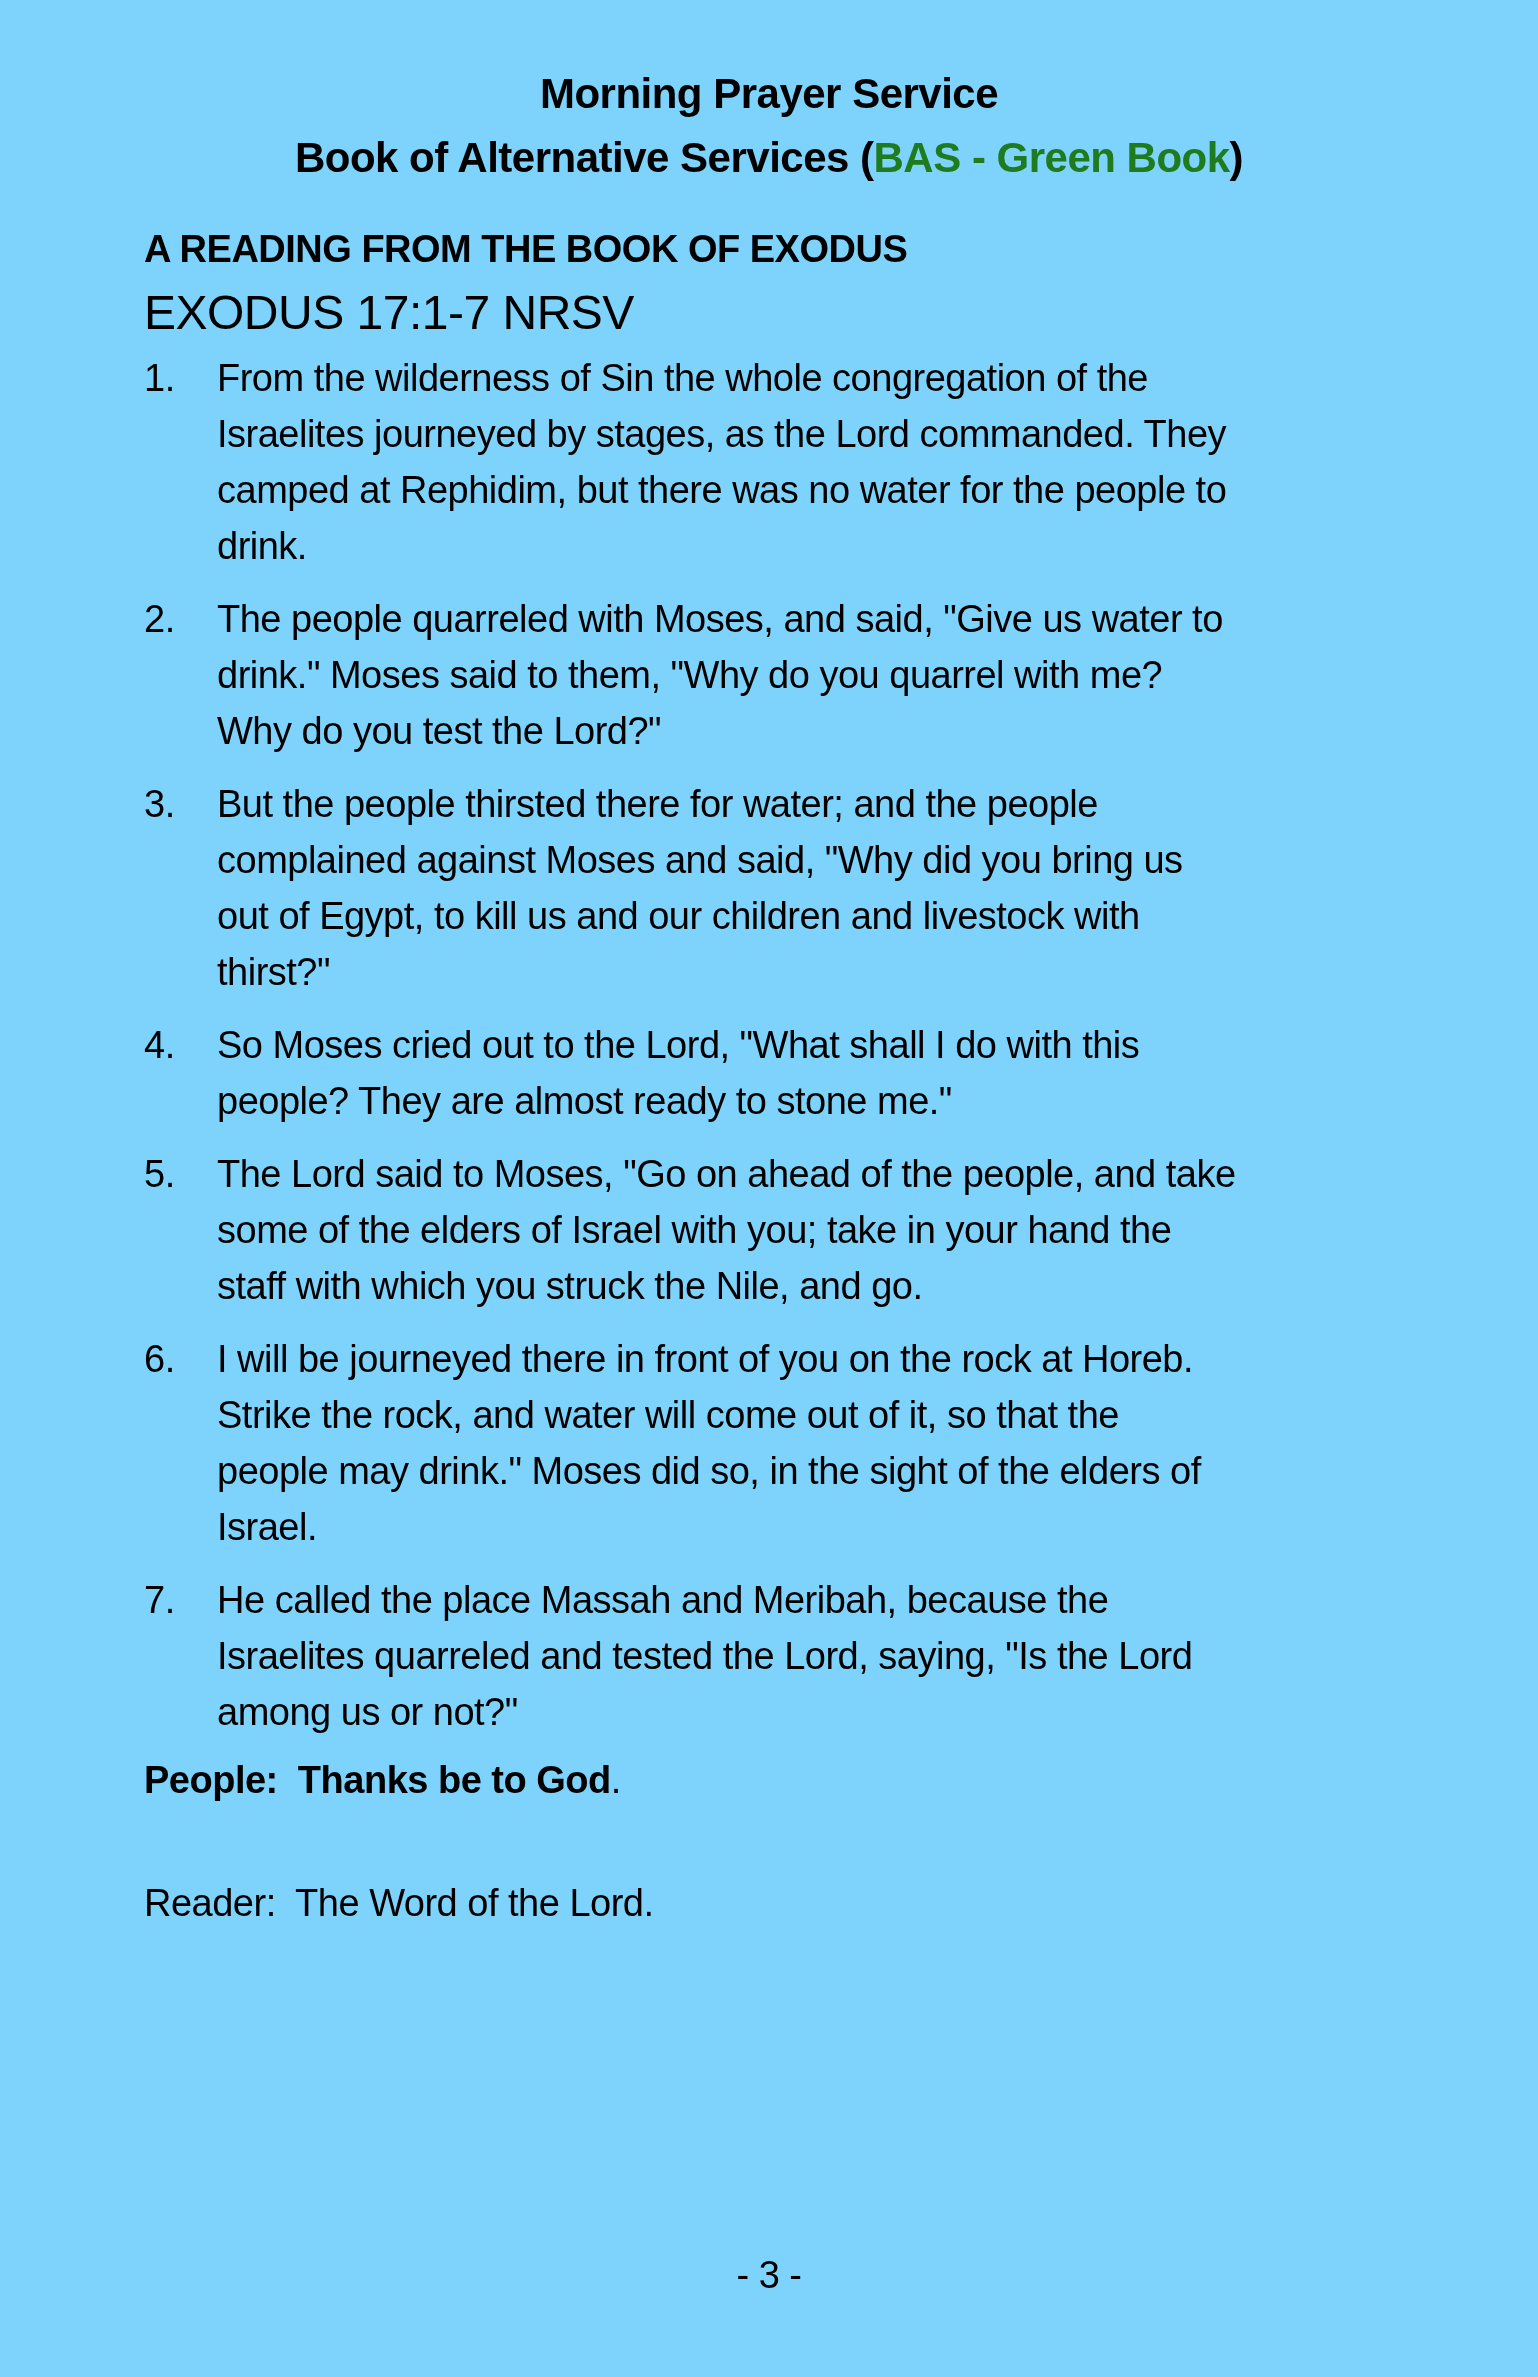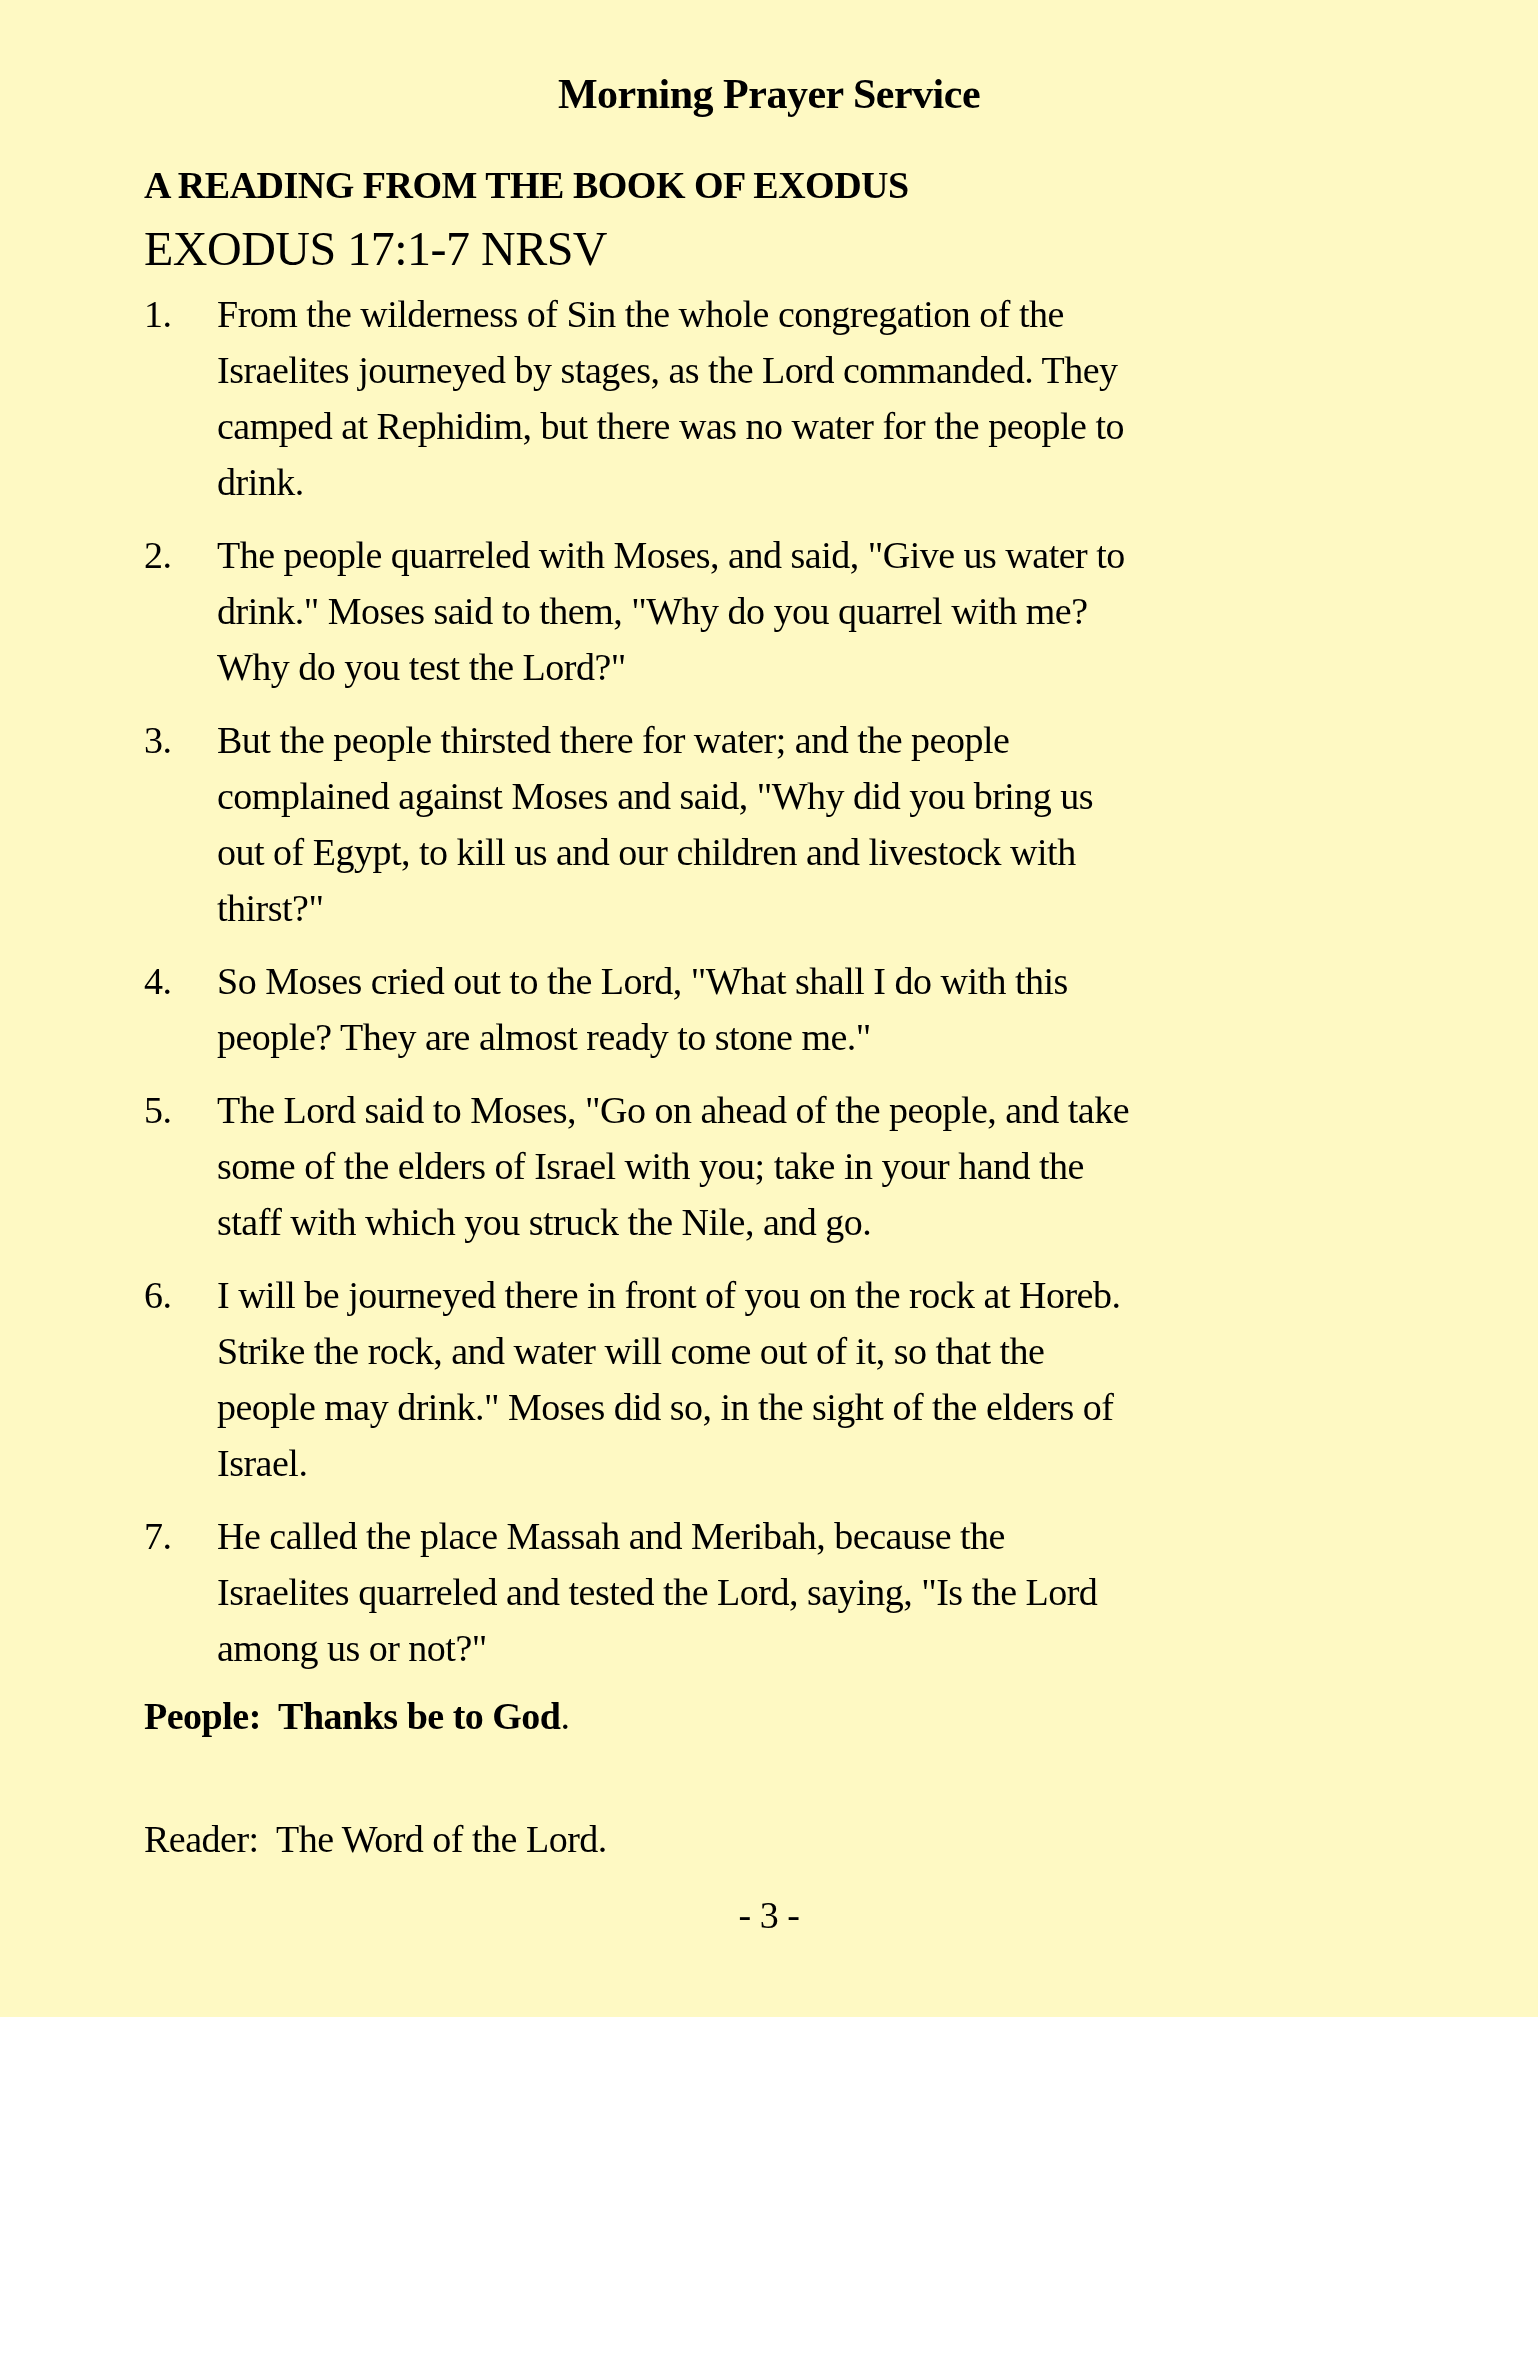--- a/index.html
+++ b/index.html
@@ -3,24 +3,24 @@
 <meta charset="utf-8">
 <style>
   html, body {
     margin: 0;
     padding: 0;
     background: #ffffff;
   }
   .page {
     position: relative;
     width: 1538px;
-    height: 2017px;
-    background: #fef9c3;
+    height: 2377px;
+    background: #7dd3fc;
     overflow: hidden;
-    font-family: Liberation Serif, serif;
+    font-family: Liberation Sans, sans-serif;
     color: #000000;
     letter-spacing: -0.5px;
   }
   .title-block {
     margin-top: 62px;
     text-align: center;
     font-size: 42px;
     line-height: 64px;
     font-weight: 700;
   }
@@ -89,20 +89,21 @@
     line-height: 56px;
   }
 </style>
 </head>
 <body>
 
 <div class="page">
 
   <header class="title-block">
     <div class="title-line">Morning Prayer Service</div>
+    <div class="title-line"><span>Book of Alternative Services (</span><span class="green-text">BAS - Green Book</span><span>)</span></div>
   </header>
 
   <main class="content">
 
     <h1 class="reading-heading">A READING FROM THE BOOK OF EXODUS</h1>
 
     <div class="reference">EXODUS 17:1-7 NRSV</div>
 
     <ol class="verse-list">
       <li class="verse">

